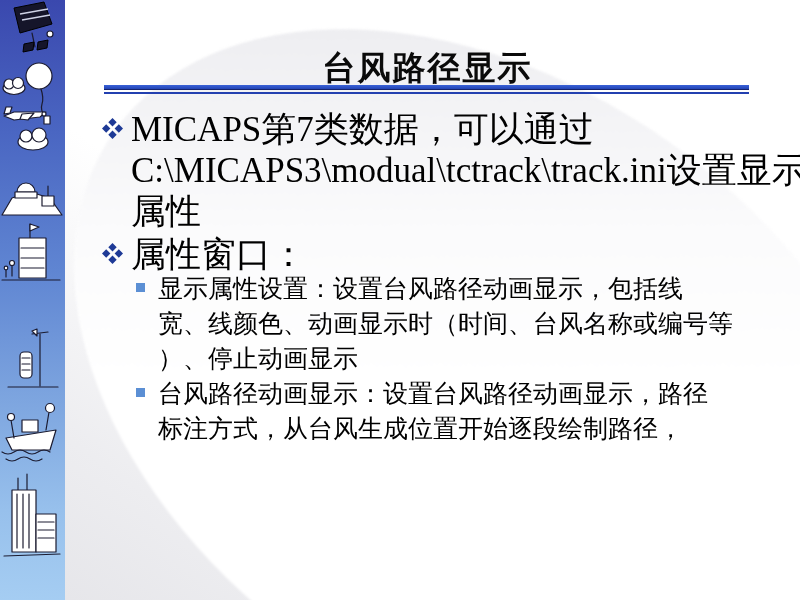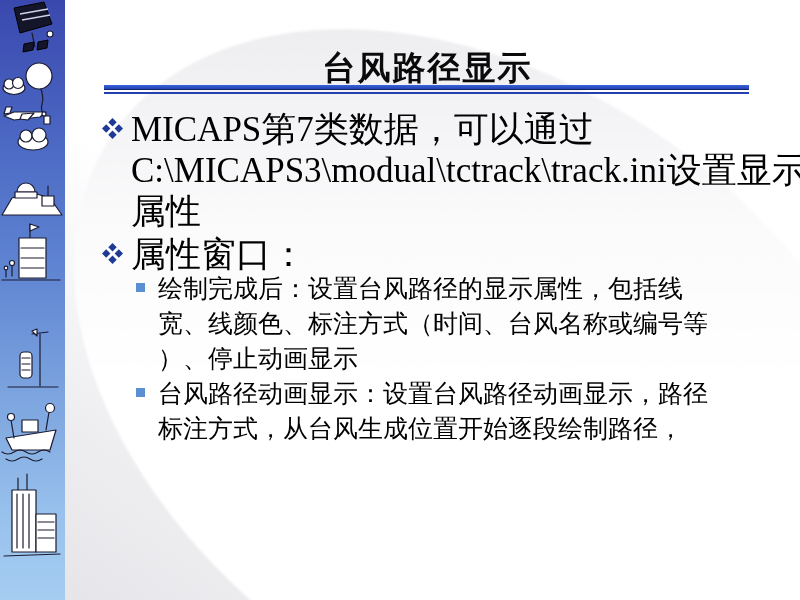--- a/index.html
+++ b/index.html
@@ -174,22 +174,22 @@
       <path d="M10 0 L14 4 10 8 6 4 Z M4 6 L8 10 4 14 0 10 Z M16 6 L20 10 16 14 12 10 Z M10 12 L14 16 10 20 6 16 Z"></path>
     </svg>
     <div class="lvl1-text">
       <span class="line">属性窗口：</span>
     </div>
   </div>
 
   <div class="block b2 lvl2">
     <span class="marker-square"></span>
     <div class="lvl2-text">
-      <span class="line">绘制完成后：设置台风路径的显示属性，包括线</span>
-      <span class="line">宽、线颜色、标注方式（时间、台风名称或编号等</span>
+      <span class="line">显示属性设置：设置台风路径动画显示，包括线</span>
+      <span class="line">宽、线颜色、动画显示时（时间、台风名称或编号等</span>
       <span class="line">）、停止动画显示</span>
     </div>
   </div>
 
   <div class="block b3 lvl2">
     <span class="marker-square"></span>
     <div class="lvl2-text">
       <span class="line">台风路径动画显示：设置台风路径动画显示，路径</span>
       <span class="line">标注方式，从台风生成位置开始逐段绘制路径，</span>
     </div>

